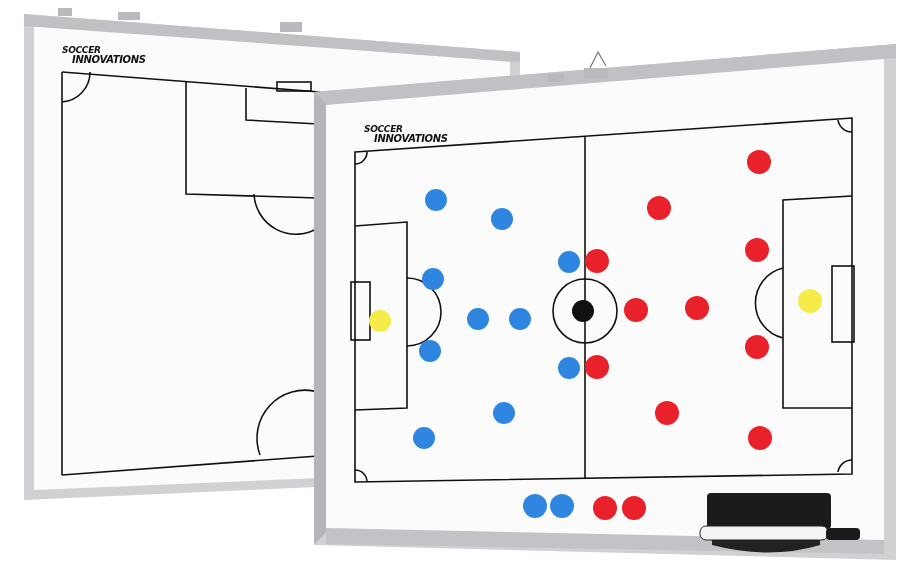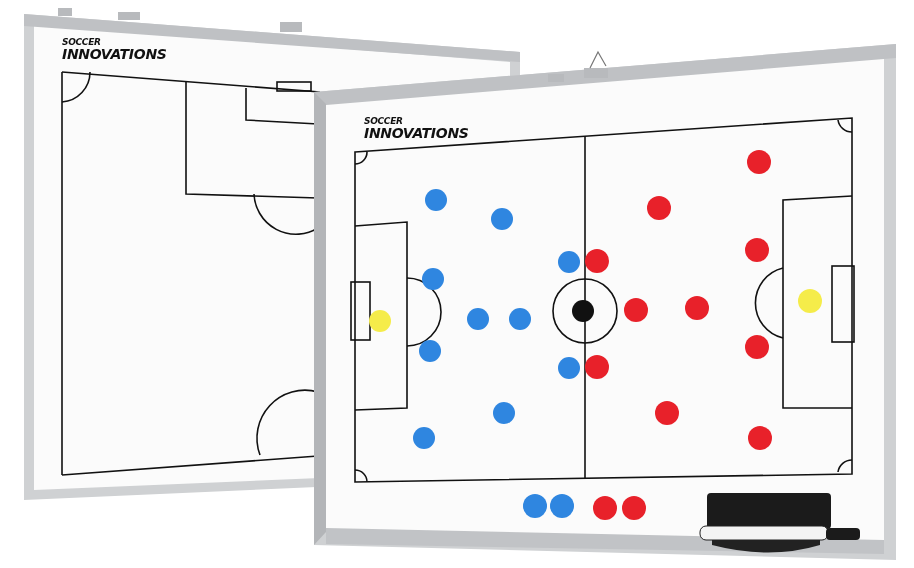--- a/index.html
+++ b/index.html
@@ -1,20 +1,20 @@
 <!DOCTYPE html>
 <html><head>
 <meta charset="utf-8">
 <style>
   html,body{margin:0;padding:0;background:#ffffff;}
   body{width:914px;height:568px;position:relative;overflow:hidden;font-family:"DejaVu Sans",sans-serif;}
   .scene{position:absolute;left:0;top:0;width:914px;height:568px;}
   .logo{position:absolute;font-family:"DejaVu Sans",sans-serif;font-weight:bold;font-style:italic;color:#111;line-height:1;letter-spacing:-0.3px;}
-  .logo .l1{display:block;font-size:9px;}
-  .logo .l2{display:block;font-size:14px;}
+  .logo .l1{display:block;font-size:9px;margin-top:8px;}
+  .logo .l2{display:block;font-size:10px;margin-left:10px;}
 </style>
 </head>
 <body>
 
 <svg class="scene" viewBox="0 0 914 568" xmlns="http://www.w3.org/2000/svg">
 
   <g>
     <polygon points="24,14 520,52 520,478 24,500" fill="#cfd1d3"></polygon>
     <polygon points="34,24 510,62 510,470 34,490" fill="#fbfbfb"></polygon>
     <polygon points="24,14 520,52 520,62 24,26" fill="#bfc1c4"></polygon>

